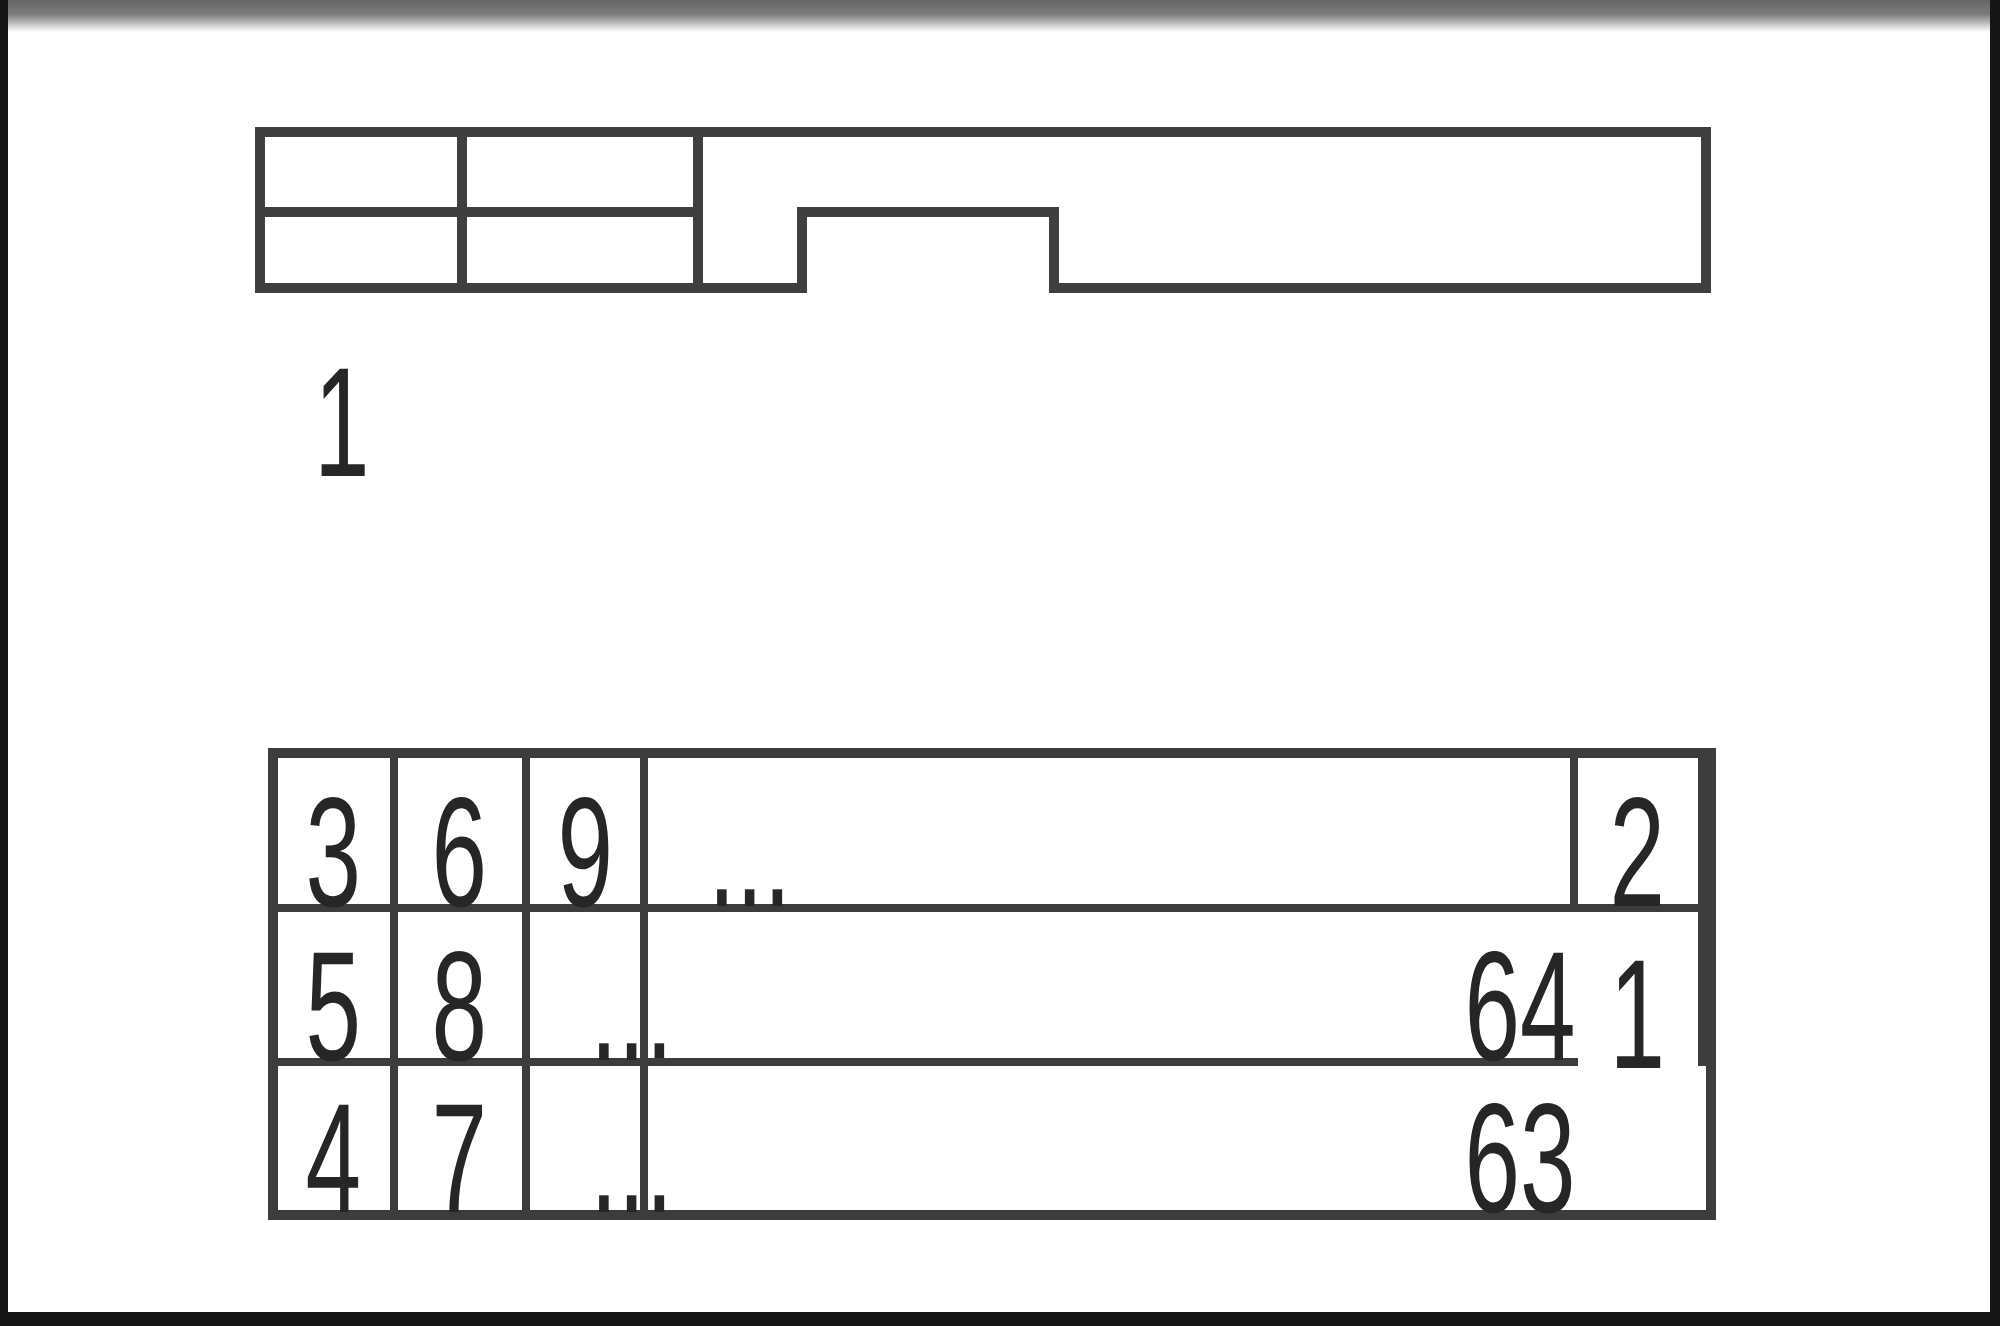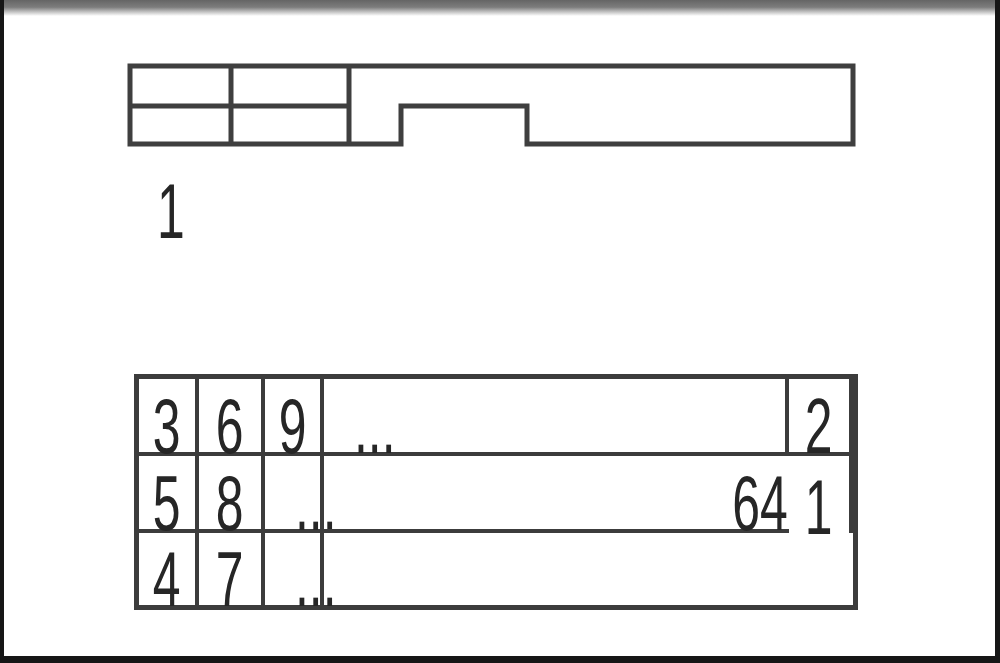--- a/index.html
+++ b/index.html
@@ -140,15 +140,18 @@
       </div>
     <div class="cell no-b">
         <span class="fig-text">4</span>
       </div>
     <div class="cell no-b">
         <span class="fig-text">7</span>
       </div>
     <div class="cell dots no-b">
         <span class="fig-text">...</span>
       </div>
+    <div class="cell right no-r no-b">
+        <span class="fig-text">63</span>
+      </div>
   </div>
 
 </div>
 
 </body></html>

